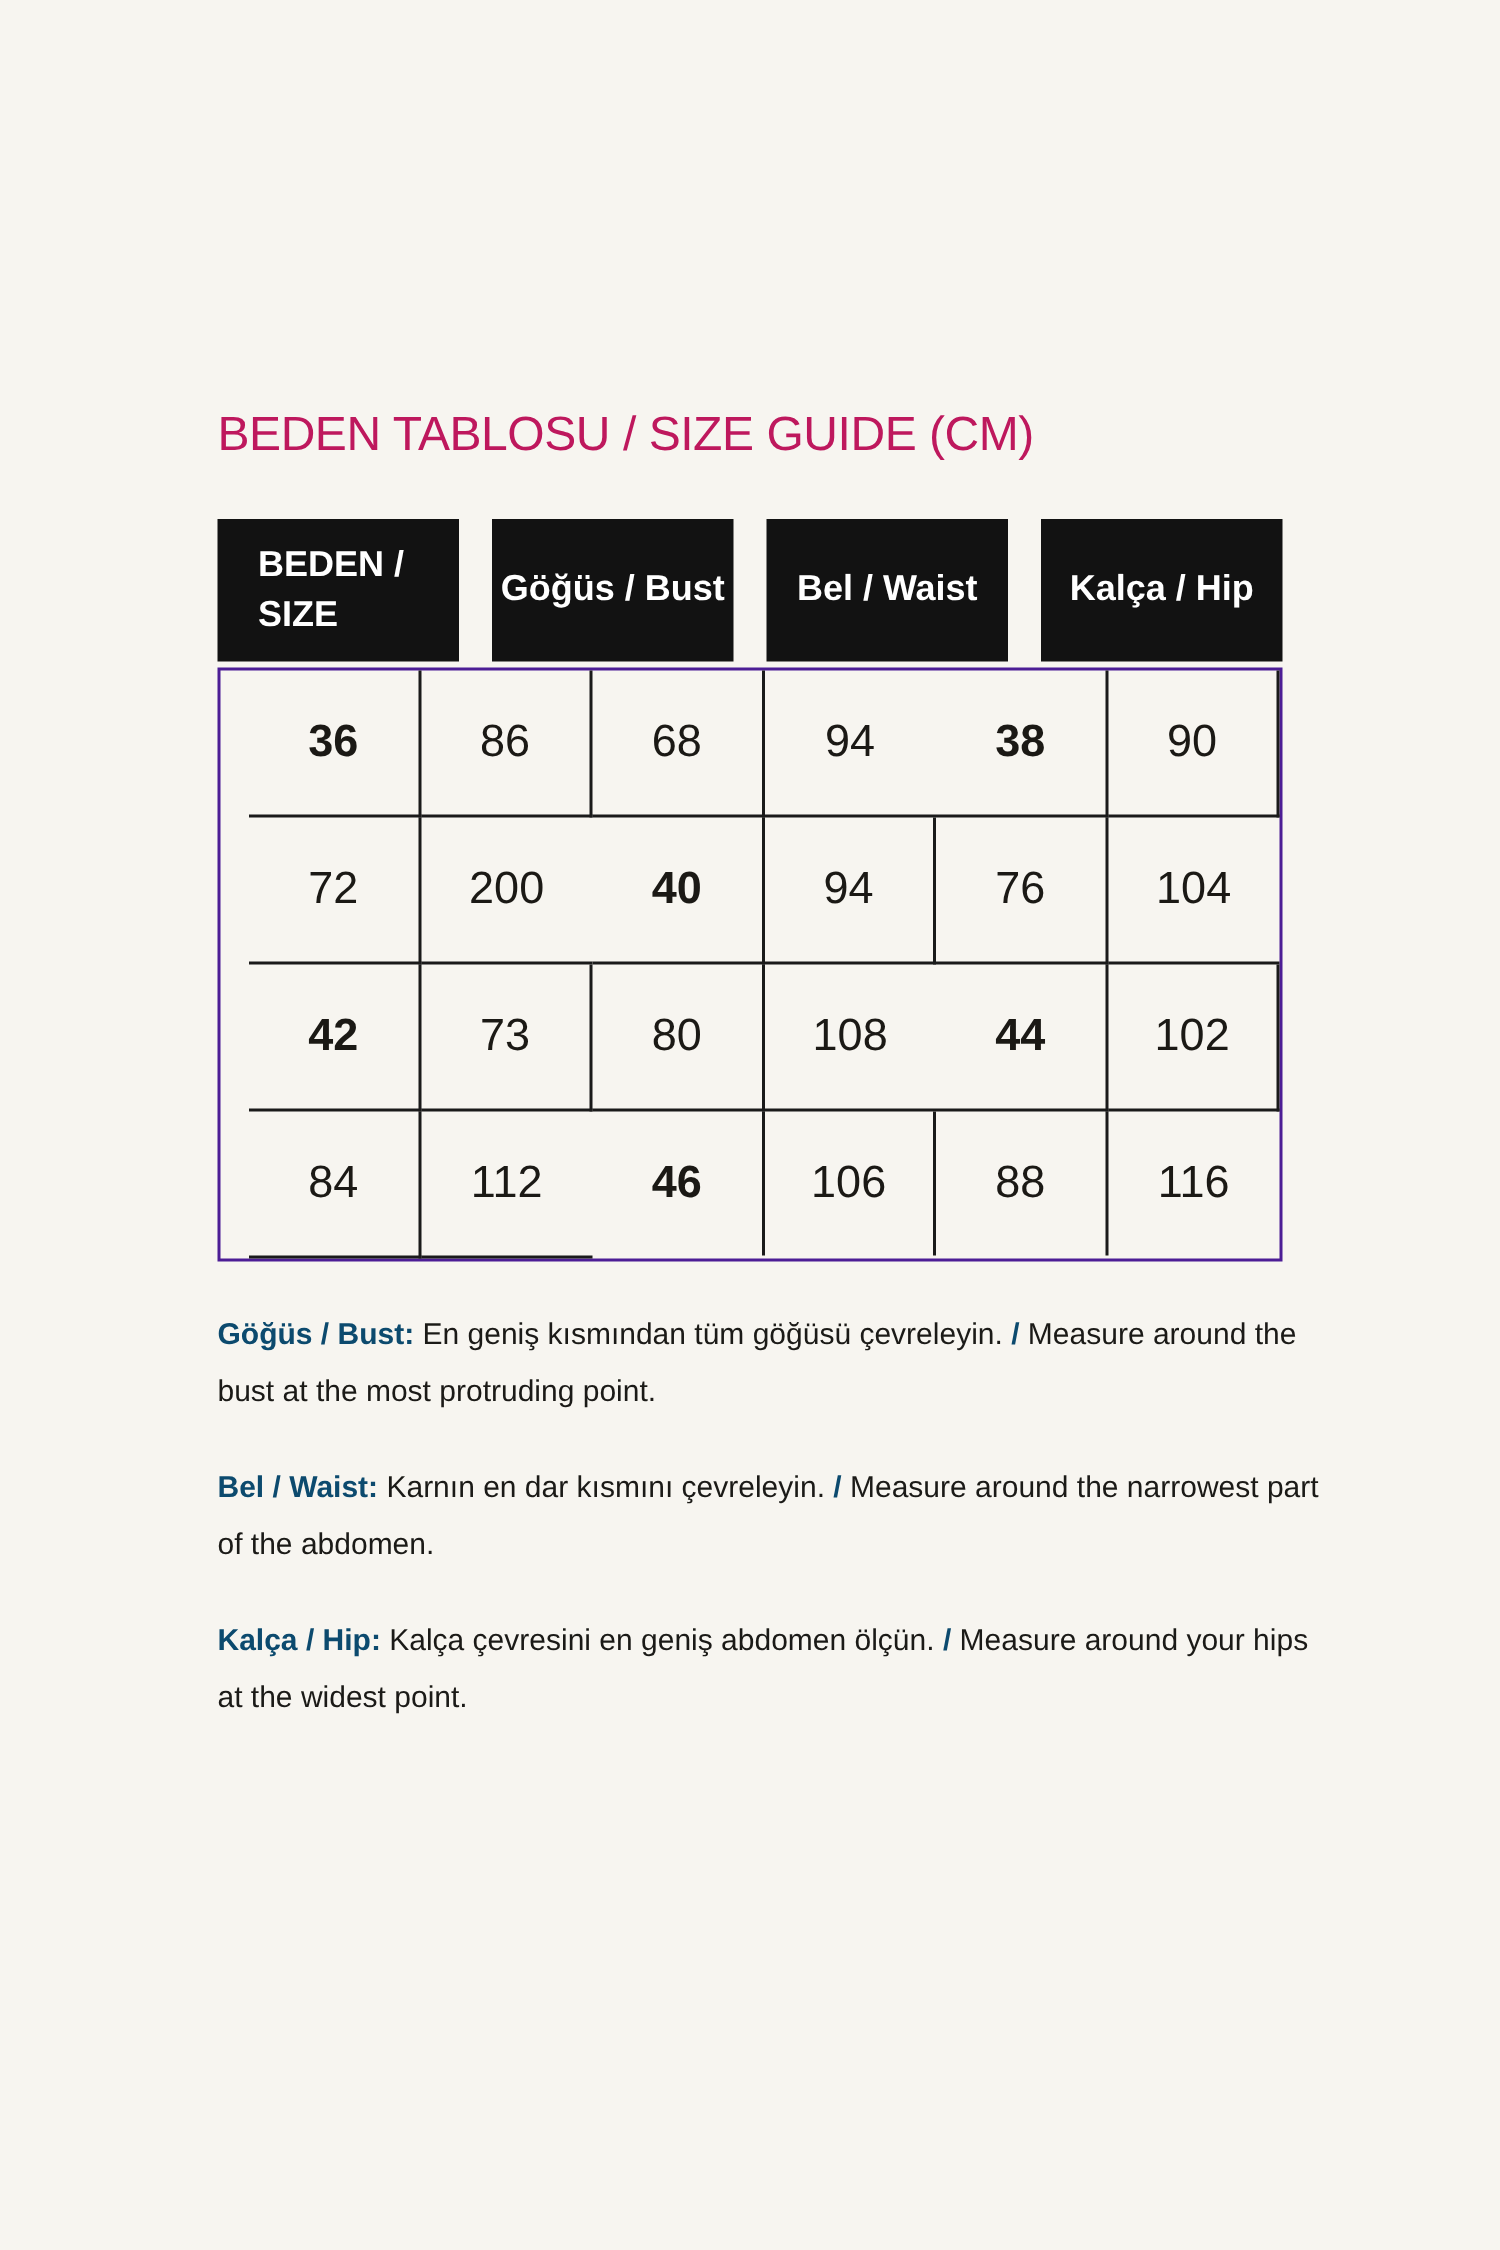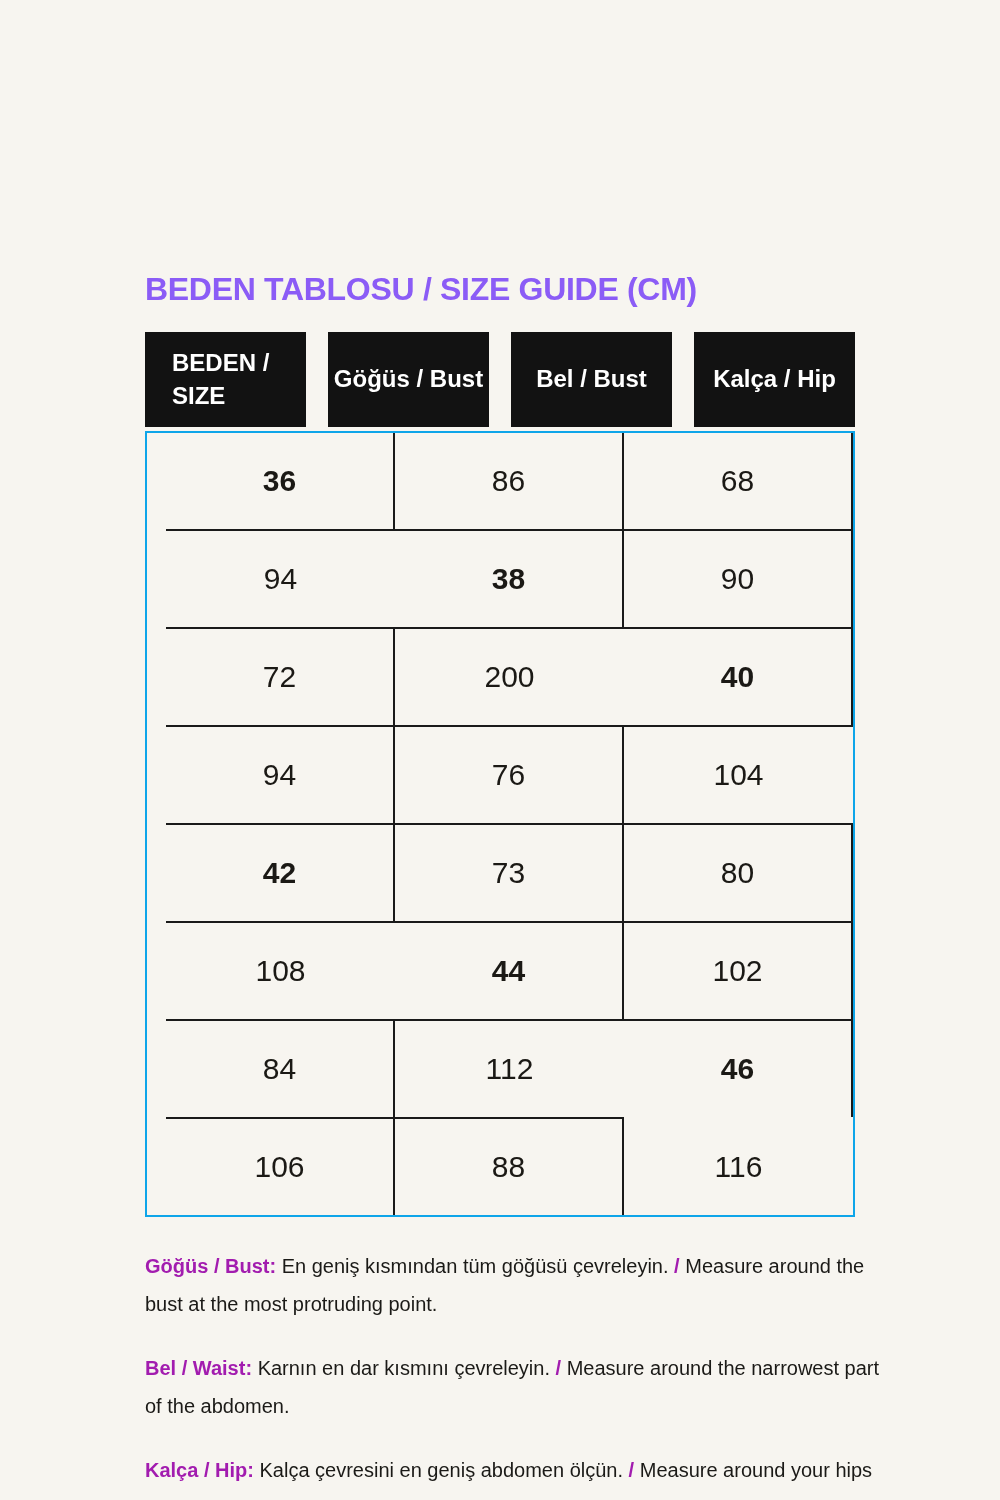--- a/index.html
+++ b/index.html
@@ -14,25 +14,25 @@
     color: #181613;
     overflow: hidden;
   }
   .content {
     width: 712px;
     margin-left: 145px;
     padding-top: 270px;
   }
   .page-title {
     font-size: 32px;
-    font-weight: bold;
+    font-weight: normal;
     line-height: 38px;
     letter-spacing: -0.3px;
-    color: #8b5cf6;
-    margin: 0 0 24px 0;
+    color: #be185d;
+    margin: 0 0 38px 0;
   }
   
   .size-table {
     width: 710px;
   }
   .table-header {
     display: grid;
     grid-template-columns: repeat(4, 1fr);
     column-gap: 22px;
     height: 95px;
@@ -49,23 +49,23 @@
     text-align: center;
   }
   .th.first {
     justify-content: flex-start;
     text-align: left;
     padding-left: 27px;
     padding-right: 10px;
   }
   .table-body {
     margin-top: 4px;
-    border: 2px solid #0ea5e9;
+    border: 2px solid #4c1d95;
     display: grid;
-    grid-template-columns: repeat(3, 1fr);
+    grid-template-columns: repeat(6, 1fr);
     padding-left: 19px;
   }
   .td {
     height: 96px;
     border-right: 2px solid #1a1a1a;
     border-bottom: 2px solid #1a1a1a;
     display: flex;
     align-items: center;
     justify-content: center;
     font-size: 30px;
@@ -76,35 +76,35 @@
   .td:nth-last-child(-n+4) { border-bottom: none; }
   
   .notes {
     margin-top: 30px;
     width: 735px;
     font-size: 20px;
     line-height: 38px;
     color: #1b1a17;
   }
   .note { margin: 0 0 26px 0; }
-  .note strong { font-weight: bold; color: #a21caf; }
+  .note strong { font-weight: bold; color: #0c4a6e; }
 </style>
 </head>
 <body>
 
 <div class="content">
 
   <h1 class="page-title">BEDEN TABLOSU / SIZE GUIDE (CM)</h1>
 
   <div class="size-table">
 
     <div class="table-header">
       <div class="th first">BEDEN / SIZE</div>
       <div class="th">Göğüs / Bust</div>
-      <div class="th">Bel / Bust</div>
+      <div class="th">Bel / Waist</div>
       <div class="th">Kalça / Hip</div>
     </div>
 
     <div class="table-body">
       <div class="td size-col">36</div>
       <div class="td">86</div>
       <div class="td">68</div>
       <div class="td">94</div>
 
       <div class="td size-col">38</div>

